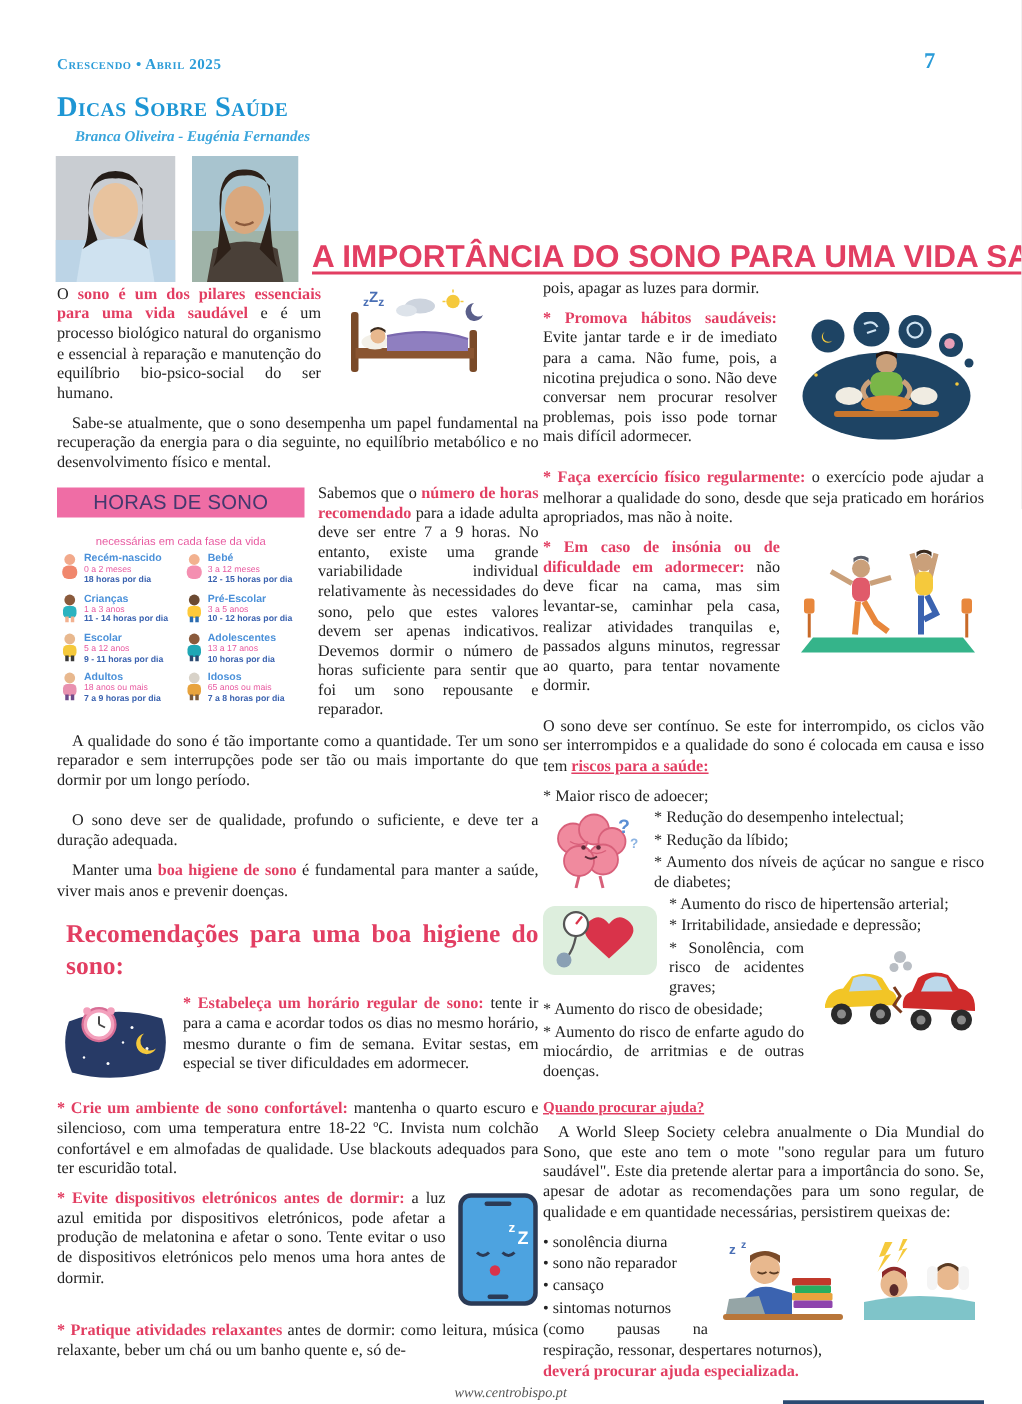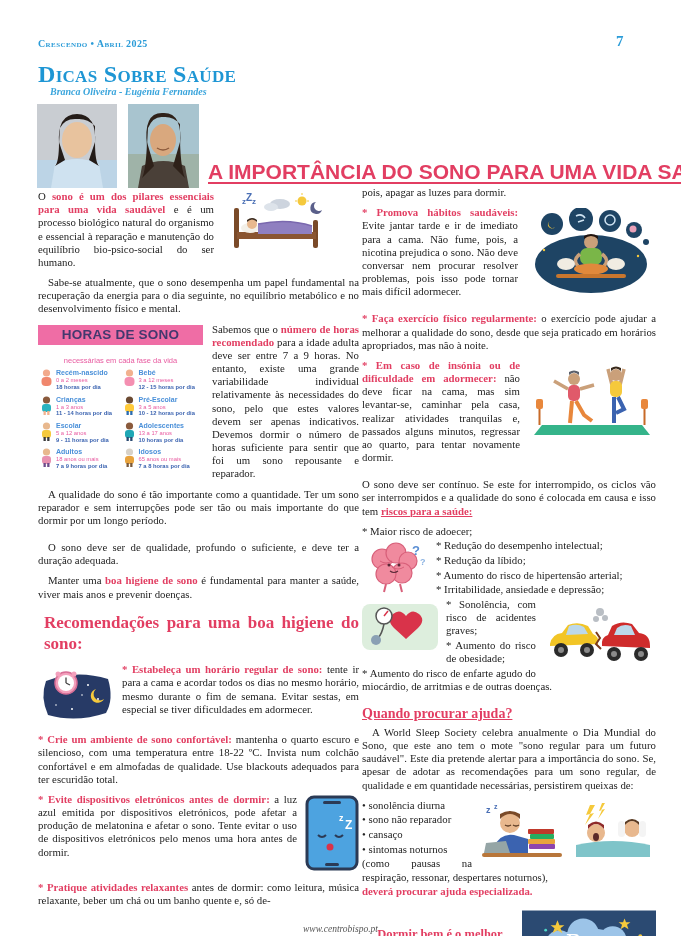--- a/index.html
+++ b/index.html
@@ -12,21 +12,21 @@
     margin:0 auto;overflow:hidden;
     font-family:"Liberation Serif",serif;color:var(--ink);
     font-size:10.8px;line-height:1.22;
   }
   
   .hdr-issue{position:absolute;left:38px;top:38px;color:var(--blue);
     font-variant:small-caps;font-weight:bold;font-size:10px;letter-spacing:.4px;}
   .hdr-page{position:absolute;left:616px;top:32px;color:var(--blue);
     font-size:15px;font-weight:bold;font-family:"Liberation Serif",serif;}
   .section-title{position:absolute;left:38px;top:60px;color:#1e96d4;
-    font-variant:small-caps;font-weight:bold;font-size:24px;letter-spacing:.3px;}
+    font-variant:small-caps;font-weight:bold;font-size:19px;letter-spacing:.3px;}
   .authors{position:absolute;left:50px;top:86px;color:#3aa5dc;
     font-style:italic;font-weight:bold;font-size:10px;}
   .photos{position:absolute;left:37px;top:104px;display:flex;gap:11px;}
   .photos svg{display:block;}
   .article-title{position:absolute;left:208px;top:159px;width:450px;
     text-align:center;color:var(--red);font-family:"Liberation Sans",sans-serif;
     font-weight:bold;font-size:21px;white-space:nowrap;
     text-decoration:underline;text-underline-offset:3px;}
   
   .col{position:absolute;text-align:justify;}
@@ -39,34 +39,34 @@
   .flowroot{display:flow-root;margin:0 0 7px 0;}
   .fl{float:left;margin:2px 8px 3px 0;}
   .fr{float:right;margin:2px 0 3px 8px;}
   .clearl{clear:left;}
   .p1row{display:flex;margin-bottom:7px;}
   .p1row p{width:176px;margin:0;}
   .p1row svg{margin-left:14px;margin-top:2px;}
   
   .infographic{float:left;width:165px;margin:2px 9px 4px 0;background:#fff;}
   .ig-title{background:var(--pink);color:var(--navy);text-align:center;
-    font-family:"Liberation Sans",sans-serif;font-weight:bold;font-size:13.5px;
+    font-family:"Liberation Sans",sans-serif;font-weight:normal;font-size:13.5px;
     padding:2px 0;letter-spacing:.2px;}
   .ig-sub{color:#e85aa0;text-align:center;font-family:"Liberation Sans",sans-serif;
     font-size:7.5px;margin:11px 0 4px;}
   .ig-grid{display:grid;grid-template-columns:1fr 1fr;column-gap:4px;row-gap:5px;padding:0 2px;}
   .ig-item{display:flex;gap:3px;align-items:flex-start;text-align:left;}
   .ig-txt{font-family:"Liberation Sans",sans-serif;line-height:1.15;}
   .ig-name{color:#4a90d9;font-weight:bold;font-size:7px;}
   .ig-age{color:#e85aa0;font-size:5.8px;}
   .ig-hours{color:#3b63b0;font-weight:bold;font-size:5.8px;}
   
   .rec-heading{margin:12px 0 9px 6px;font-size:17px;}
   .risk{margin:0 0 1.5px 0;}
-  .help-h{margin:10px 0 4px 0;font-size:14px;}
+  .help-h{margin:10px 0 4px 0;font-size:10px;}
   .bullet{margin:0 0 1.5px 0;}
   .cta{margin-top:1px;}
   .closing-row{display:flex;margin-top:12px;align-items:flex-start;}
   .closing{width:150px;text-align:center;font-size:12.5px;line-height:1.3;
     padding-top:16px;margin-left:4px;}
   .closing-row svg{margin-left:8px;}
   .footer{position:absolute;left:0;right:0;top:892px;text-align:center;
     font-style:italic;font-size:9.5px;color:#555;margin-top:32px;}
 </style>
 </head>
@@ -355,20 +355,21 @@
         <path d="M18 20 q6 4 12 0 M30 26 q6 4 12 0" stroke="#d8607a" stroke-width="1" fill="none"></path>
         <circle cx="27" cy="24" r="1.5" fill="#5a2a38"></circle>
           <circle cx="37" cy="24" r="1.5" fill="#5a2a38"></circle>
         <path d="M28 30 q4 3 8 0" stroke="#5a2a38" stroke-width="1.2" fill="none"></path>
         <text x="50" y="14" font-family="Liberation Sans,sans-serif" font-size="13" fill="#5b8fd4" font-weight="bold">?</text>
         <text x="58" y="24" font-family="Liberation Sans,sans-serif" font-size="9" fill="#8db4e2" font-weight="bold">?</text>
         <path d="M24 43 l-2 8 M38 43 l2 8" stroke="#d8607a" stroke-width="2"></path>
       </svg>
       <div class="risk">* Redução do desempenho intelectual;</div>
       <div class="risk">* Redução da líbido;</div>
+      <div class="risk">* Aumento dos níveis de açúcar no sangue e risco de diabetes;</div>
       <svg class="fl clearl" width="76" height="50" viewBox="0 0 76 50">
         <rect x="0" y="2" width="76" height="46" rx="8" fill="#ddeedd"></rect>
         <path d="M44 14 q6 -8 13 -2 q7 6 -1 14 l-12 11 l-12 -11 q-8 -8 -1 -14 q7 -6 13 2" fill="#d9334a"></path>
         <circle cx="22" cy="14" r="8" fill="#fff" stroke="#555" stroke-width="1.5"></circle>
         <line x1="22" y1="14" x2="26" y2="9" stroke="#d9334a" stroke-width="1.5"></line>
         <path d="M22 22 q-2 10 -6 14" stroke="#555" stroke-width="1.5" fill="none"></path>
         <circle cx="14" cy="38" r="5" fill="#8aa0b4"></circle>
       </svg>
       <div class="risk">* Aumento do risco de hipertensão arterial;</div>
       <div class="risk">* Irritabilidade, ansiedade e depressão;</div>

